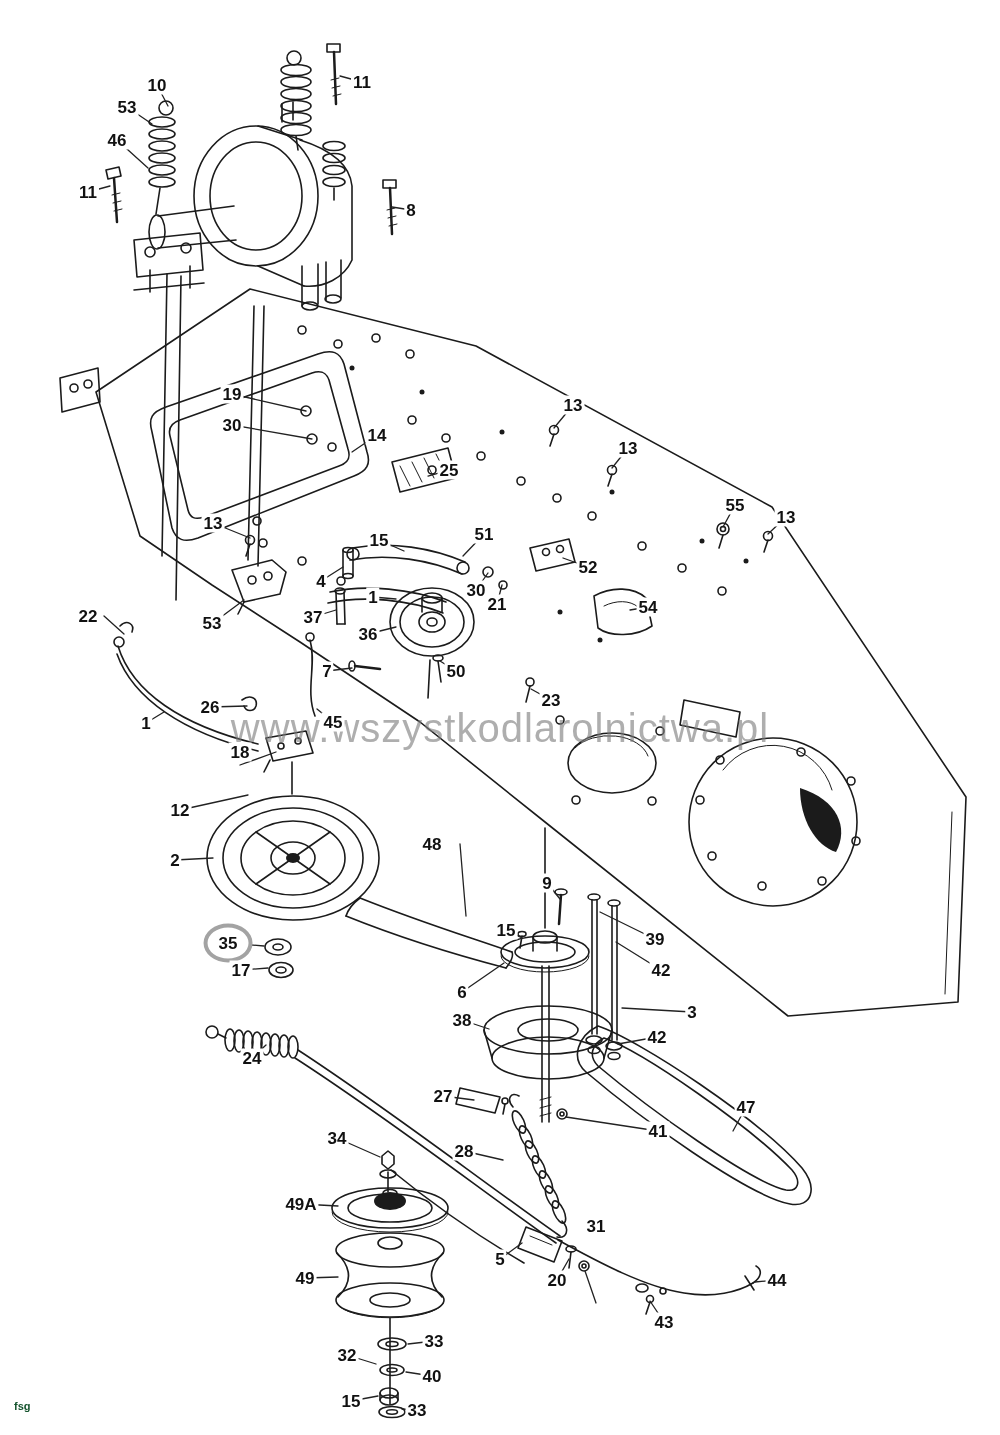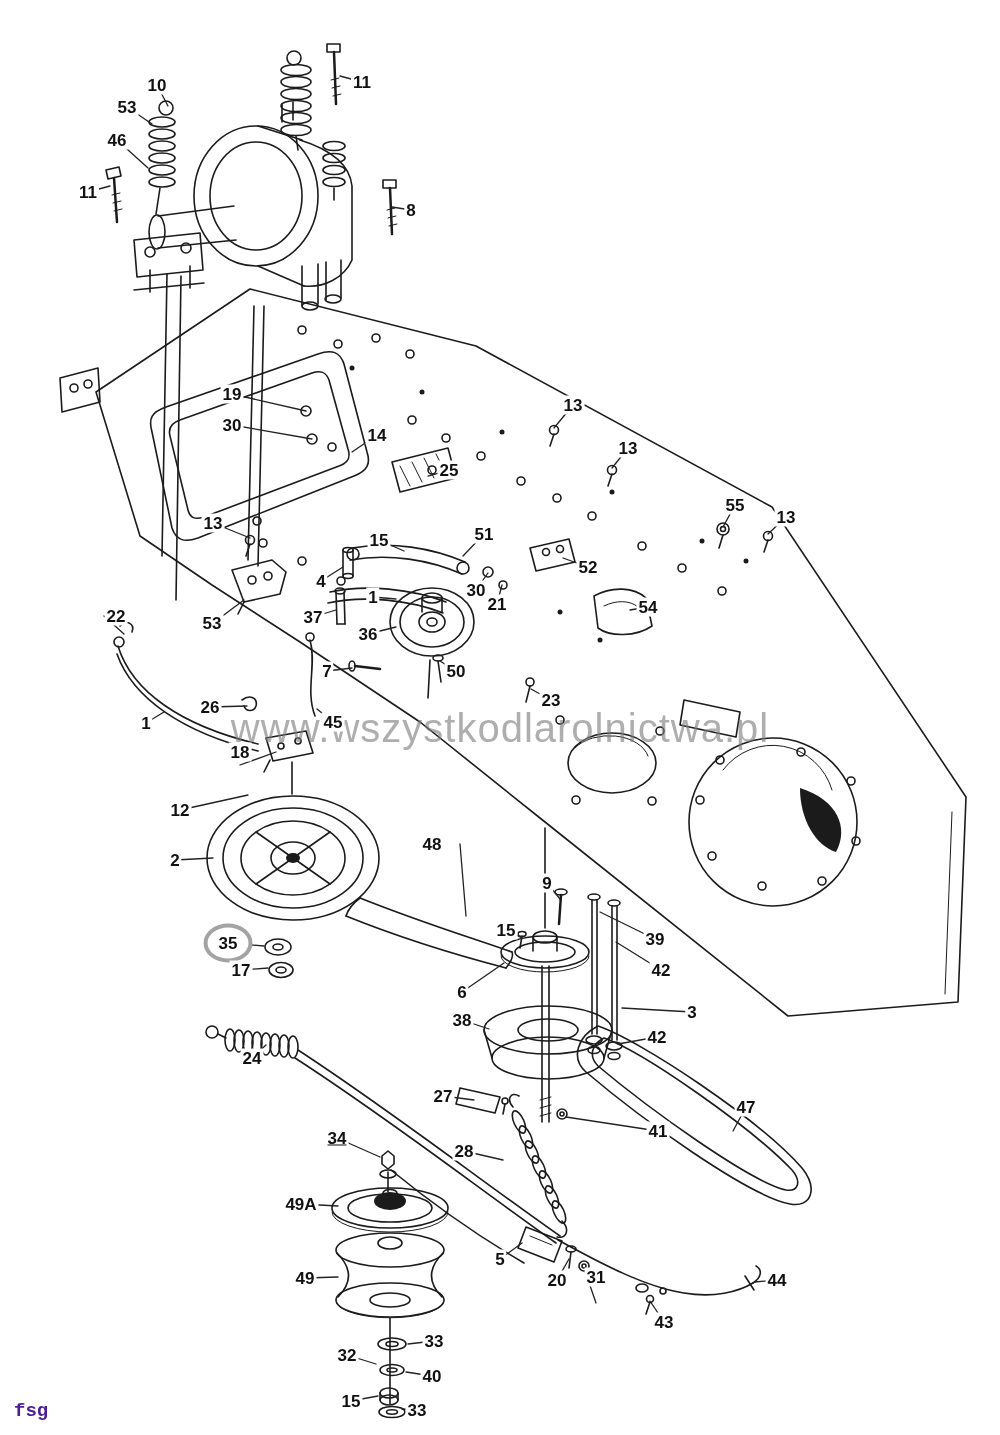--- a/index.html
+++ b/index.html
@@ -21,21 +21,21 @@
   }
   #callouts { position:absolute; left:0; top:0; width:1000px; height:1435px; }
   .callout {
     position:absolute; transform:translate(-50%,-50%);
     font-weight:bold; font-size:17px; color:#111; line-height:1;
     background:#fff; padding:1px 2px; white-space:nowrap;
   }
   .callout.hl { border:4px solid #a3a3a3; border-radius:50%; padding:7px 11px; }
   .footer-note {
     position:absolute; left:14px; top:1400px;
-    font-family:Liberation Mono, monospace; font-weight:bold; font-size:19px; color:#4c1d95;
+    font-family:Liberation Sans, sans-serif; font-weight:bold; font-size:11px; color:#14532d;
   }
 </style>
 </head>
 <body>
 
 <div class="stage">
 
   <svg id="artwork" viewBox="0 0 1000 1435" xmlns="http://www.w3.org/2000/svg">
 
     <g class="thin">
@@ -471,21 +471,21 @@
       <div class="callout" style="left: 484px; top: 534px;">51</div>
       <div class="callout" style="left: 321px; top: 581px;">4</div>
       <div class="callout" style="left: 373px; top: 597px;">1</div>
       <div class="callout" style="left: 588px; top: 567px;">52</div>
       <div class="callout" style="left: 476px; top: 590px;">30</div>
       <div class="callout" style="left: 497px; top: 604px;">21</div>
       <div class="callout" style="left: 648px; top: 607px;">54</div>
       <div class="callout" style="left: 313px; top: 617px;">37</div>
       <div class="callout" style="left: 368px; top: 634px;">36</div>
       <div class="callout" style="left: 212px; top: 623px;">53</div>
-      <div class="callout" style="left: 116px; top: 616px;">22</div>
+      <div class="callout" style="left: 88px; top: 616px;">22</div>
       <div class="callout" style="left: 327px; top: 671px;">7</div>
       <div class="callout" style="left: 456px; top: 671px;">50</div>
       <div class="callout" style="left: 551px; top: 700px; text-align: right;">23</div>
       <div class="callout" style="left: 146px; top: 723px;">1</div>
       <div class="callout" style="left: 210px; top: 707px;">26</div>
       <div class="callout" style="left: 333px; top: 722px;">45</div>
       <div class="callout" style="left: 240px; top: 752px; text-align: right;">18</div>
       <div class="callout" style="left: 180px; top: 810px;">12</div>
       <div class="callout" style="left: 175px; top: 860px;">2</div>
       <div class="callout" style="left: 432px; top: 844px;">48</div>
@@ -496,27 +496,27 @@
       <div class="callout" style="left: 655px; top: 939px;">39</div>
       <div class="callout" style="left: 661px; top: 970px;">42</div>
       <div class="callout" style="left: 462px; top: 992px;">6</div>
       <div class="callout" style="left: 692px; top: 1012px;">3</div>
       <div class="callout" style="left: 462px; top: 1020px;">38</div>
       <div class="callout" style="left: 657px; top: 1037px;">42</div>
       <div class="callout" style="left: 252px; top: 1058px;">24</div>
       <div class="callout" style="left: 443px; top: 1096px;">27</div>
       <div class="callout" style="left: 658px; top: 1131px;">41</div>
       <div class="callout" style="left: 746px; top: 1107px;">47</div>
-      <div class="callout" style="left: 337px; top: 1138px; text-decoration: underline;">34</div>
+      <div class="callout" style="left: 337px; top: 1138px;">34</div>
       <div class="callout" style="left: 464px; top: 1151px;">28</div>
       <div class="callout" style="left: 301px; top: 1204px;">49A</div>
       <div class="callout" style="left: 305px; top: 1278px;">49</div>
       <div class="callout" style="left: 500px; top: 1259px;">5</div>
       <div class="callout" style="left: 557px; top: 1280px;">20</div>
-      <div class="callout" style="left: 596px; top: 1277px; text-align: center;">31</div>
+      <div class="callout" style="left: 596px; top: 1226px; text-align: center;">31</div>
       <div class="callout" style="left: 777px; top: 1280px;">44</div>
       <div class="callout" style="left: 664px; top: 1322px;">43</div>
       <div class="callout" style="left: 434px; top: 1341px;">33</div>
       <div class="callout" style="left: 347px; top: 1355px;">32</div>
       <div class="callout" style="left: 432px; top: 1376px;">40</div>
       <div class="callout" style="left: 351px; top: 1401px;">15</div>
       <div class="callout" style="left: 417px; top: 1410px;">33</div>
     </div>
 
   <div class="footer-note">fsg</div>

